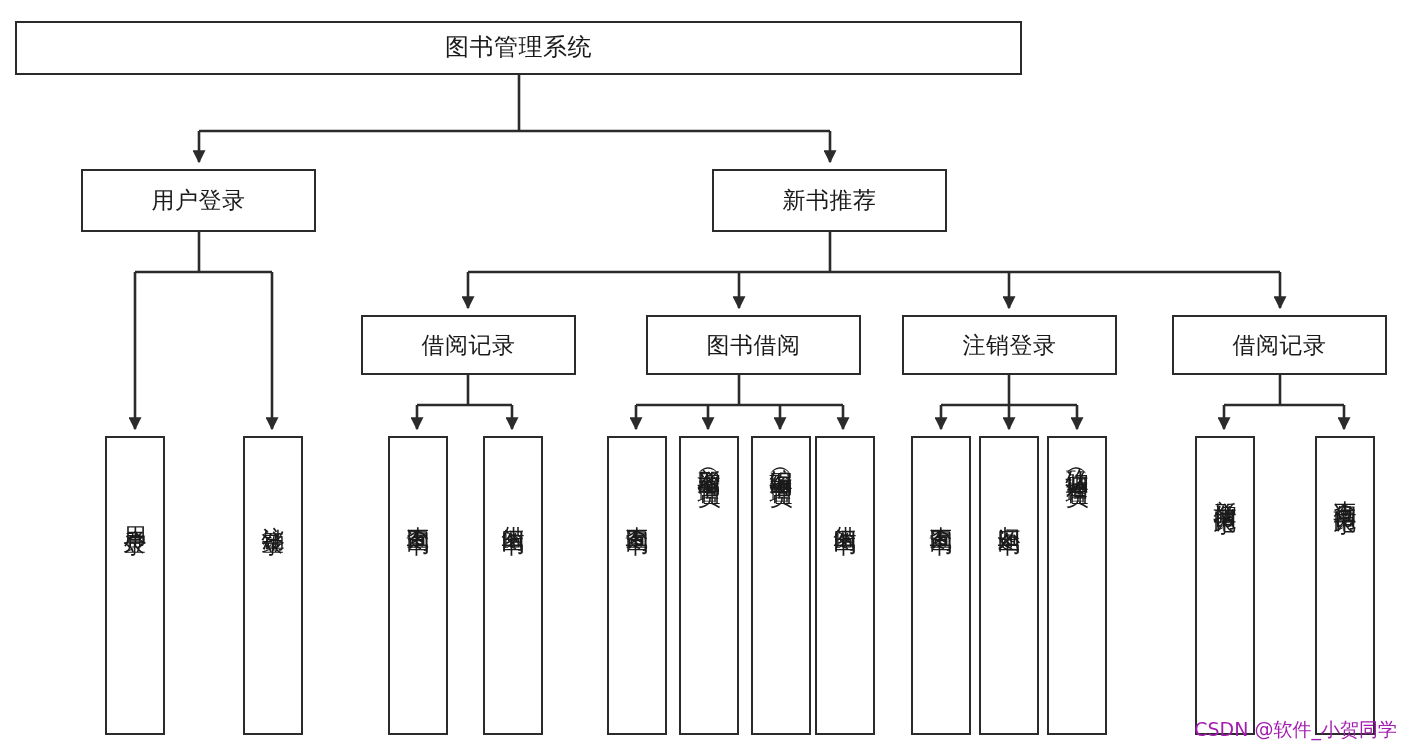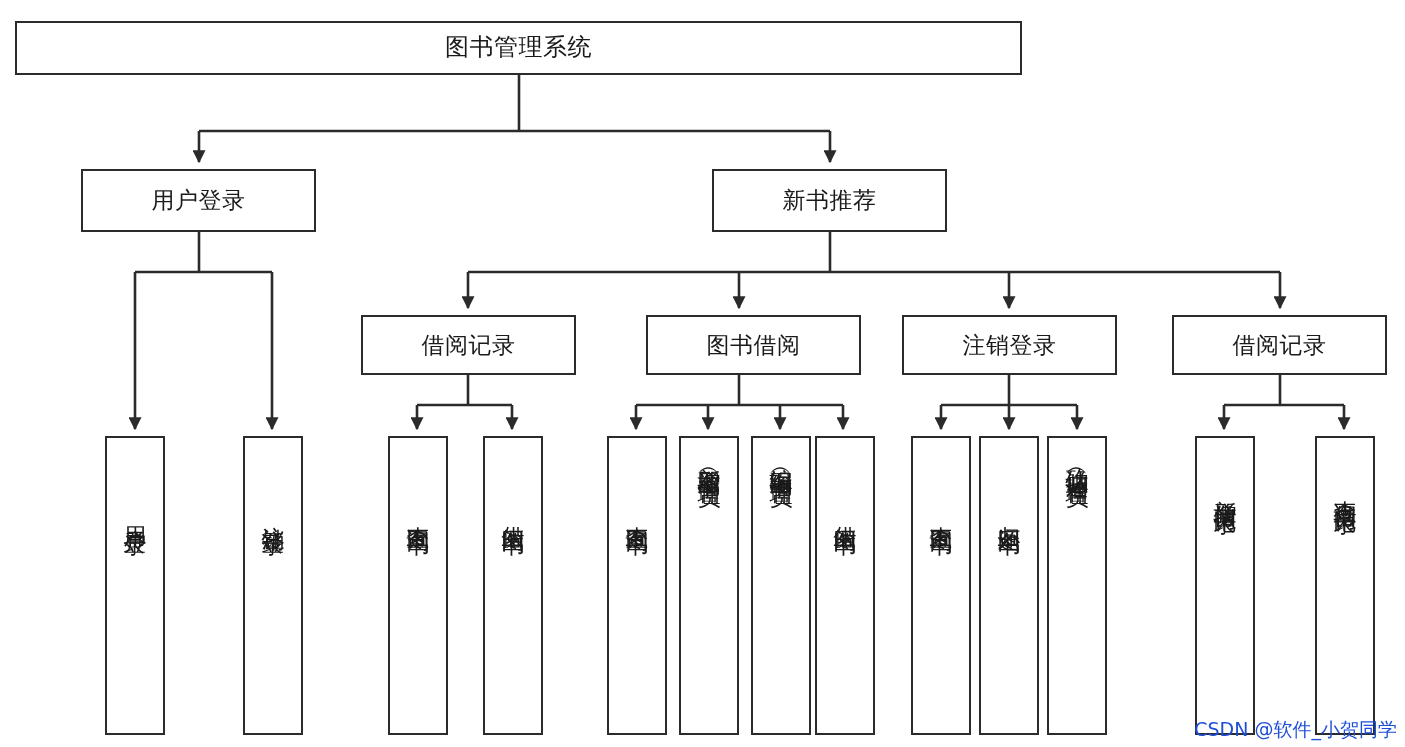--- a/index.html
+++ b/index.html
@@ -66,21 +66,21 @@
     margin-top: 36px;
   }
   .node-box.vertical.tall .node-label {
     margin-top: 4px;
   }
   #watermark {
     position: absolute;
     right: 8px;
     bottom: 4px;
     font-size: 19px;
-    color: #1d4ed8;
+    color: #a21caf;
     font-family: "DejaVu Sans", "Liberation Sans", sans-serif;
     white-space: nowrap;
     pointer-events: none;
   }
 </style>
 </head>
 <body>
 
 <div id="diagram-root">
 

